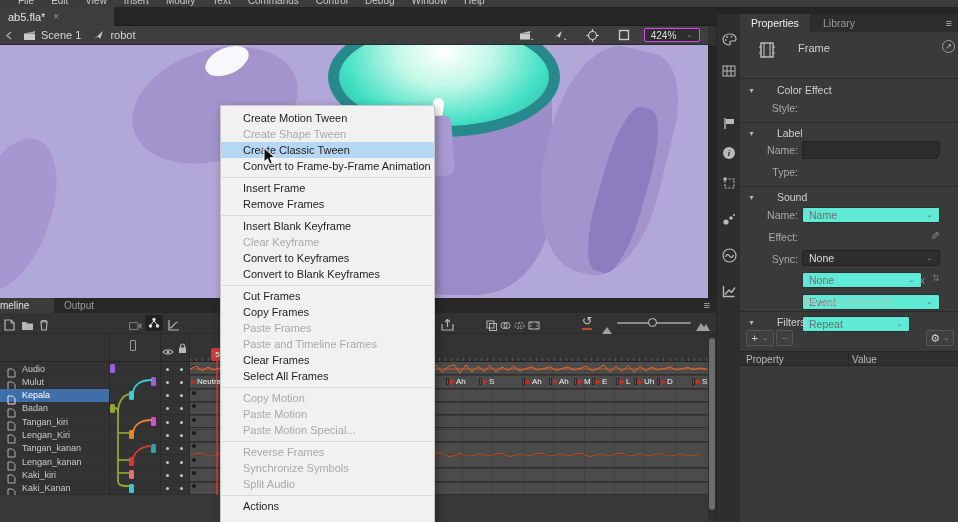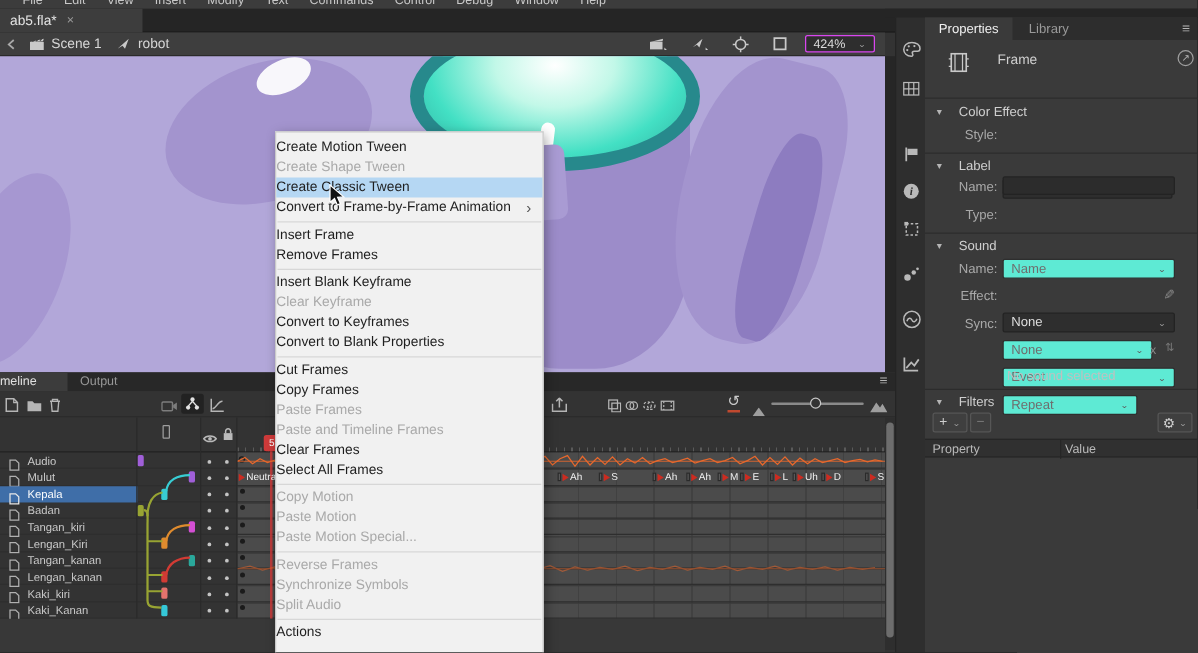--- a/index.html
+++ b/index.html
@@ -71,39 +71,39 @@
   #dock{left:716px;top:14px;width:24px;height:508px;background:#2e2e2e;border-left:1px solid #242424;}
   .dicon{position:absolute;left:3px;width:18px;height:18px;display:flex;align-items:center;justify-content:center;color:#b9b9b9;}
 
   
   #props{left:740px;top:14px;width:218px;height:508px;background:#3a3a3a;font-size:10.5px;}
   #ptabs{position:absolute;left:0;top:0;width:218px;height:18px;background:#2d2d2d;}
   .ptab{position:absolute;top:0;height:18px;display:flex;align-items:center;padding:0 11px;font-size:10.5px;}
   .ptab.active{background:#3a3a3a;color:#f0f0f0;}
   .ptab.idle{color:#9a9a9a;}
   #pburger{position:absolute;right:6px;top:3px;color:#b5b5b5;font-size:11px;}
-  .sect-h{position:absolute;left:8px;color:#cfcfcf;font-size:10.5px;display:flex;align-items:center;gap:12px;}
+  .sect-h{position:absolute;left:8px;color:#cfcfcf;font-size:10.5px;display:flex;align-items:center;gap:22px;}
   .tri{font-size:7px;color:#b5b5b5;}
   .hr{position:absolute;left:0;width:218px;height:1px;background:#2c2c2c;}
   .flabel-r{position:absolute;width:52px;text-align:right;color:#a9a9a9;font-size:10.5px;}
   .dd{position:absolute;height:16px;background:#2e2e2e;border:1px solid #232323;border-radius:2px;
       display:flex;align-items:center;padding:0 6px;color:#ddd;font-size:10.5px;margin-top:44px;}
   .dd .caret{margin-left:auto;}
   .dd.dis{background:#5eead4;border-color:#2e2e2e;color:#6e6e6e;}
   .dd.dis .caret{color:#5c5c5c;}
   .inputbox{position:absolute;height:15px;background:#2c2c2c;border:1px solid #232323;border-radius:2px;}
   .btn{display:inline-flex;align-items:center;justify-content:center;height:16px;border:1px solid #565656;
        border-radius:2px;color:#cfcfcf;font-size:11px;background:#3f3f3f;}
   #ftable-h{position:absolute;left:0;top:337px;width:218px;height:15px;background:#303030;
             border-top:1px solid #262626;border-bottom:1px solid #262626;font-size:10px;color:#b9b9b9;}
 
   
   #ctxmenu{left:220px;top:105px;width:215px;height:430px;background:#f1f1f1;border:1px solid #c9c9c9;
            box-shadow:2px 3px 9px rgba(0,0,0,.35);padding-top:4px;z-index:50;font-size:11px;color:#1e1e1e;}
-  .cm-item{height:16px;line-height:16px;white-space:nowrap;position:relative;}
+  .cm-item{height:16px;line-height:16px;padding-left:22px;white-space:nowrap;position:relative;}
   .cm-item.dis{color:#a9a9a9;}
   .cm-item.hl{background:#b5d7f3;}
   .cm-sep{height:1px;background:#d7d7d7;margin:2.5px 1px;}
   .cm-item .sub{position:absolute;right:9px;top:0;font-size:12px;color:#555;}
   #cursor{left:263px;top:147px;z-index:60;}
 </style>
 </head>
 <body>
 
 <div id="app">
@@ -681,21 +681,21 @@
       <span>Convert to Frame-by-Frame Animation</span>
       <span class="sub">›</span>
     </div>
     <div class="cm-sep"></div>
     <div class="cm-item">Insert Frame</div>
     <div class="cm-item">Remove Frames</div>
     <div class="cm-sep"></div>
     <div class="cm-item">Insert Blank Keyframe</div>
     <div class="cm-item dis">Clear Keyframe</div>
     <div class="cm-item">Convert to Keyframes</div>
-    <div class="cm-item">Convert to Blank Properties</div>
+    <div class="cm-item">Convert to Blank Keyframes</div>
     <div class="cm-sep"></div>
     <div class="cm-item">Cut Frames</div>
     <div class="cm-item">Copy Frames</div>
     <div class="cm-item dis">Paste Frames</div>
     <div class="cm-item dis">Paste and Timeline Frames</div>
     <div class="cm-item">Clear Frames</div>
     <div class="cm-item">Select All Frames</div>
     <div class="cm-sep"></div>
     <div class="cm-item dis">Copy Motion</div>
     <div class="cm-item dis">Paste Motion</div>

